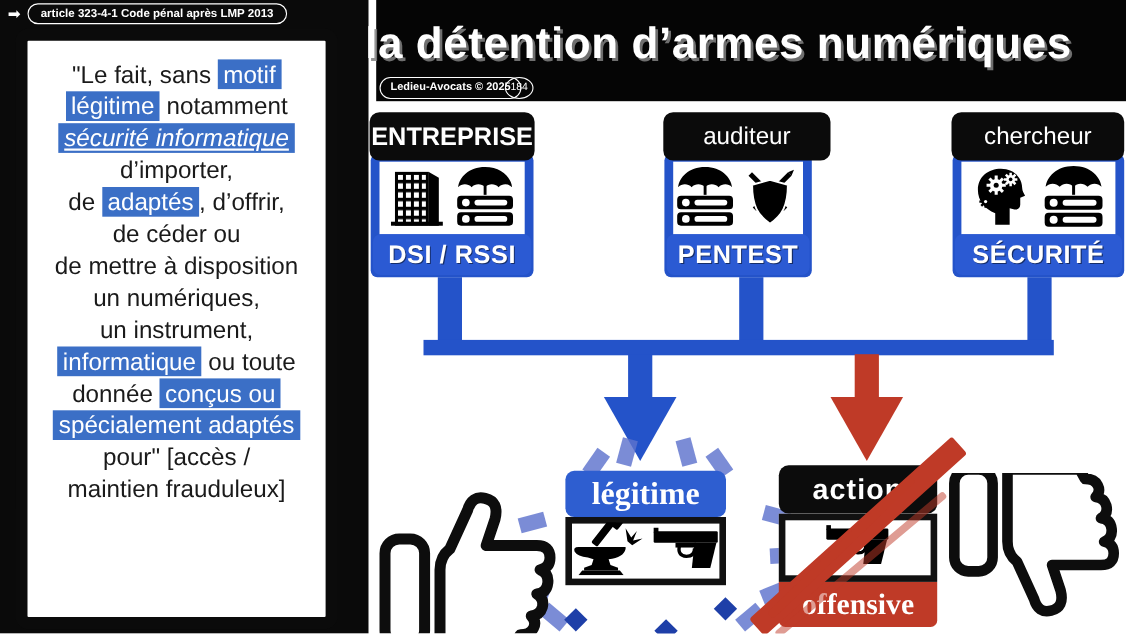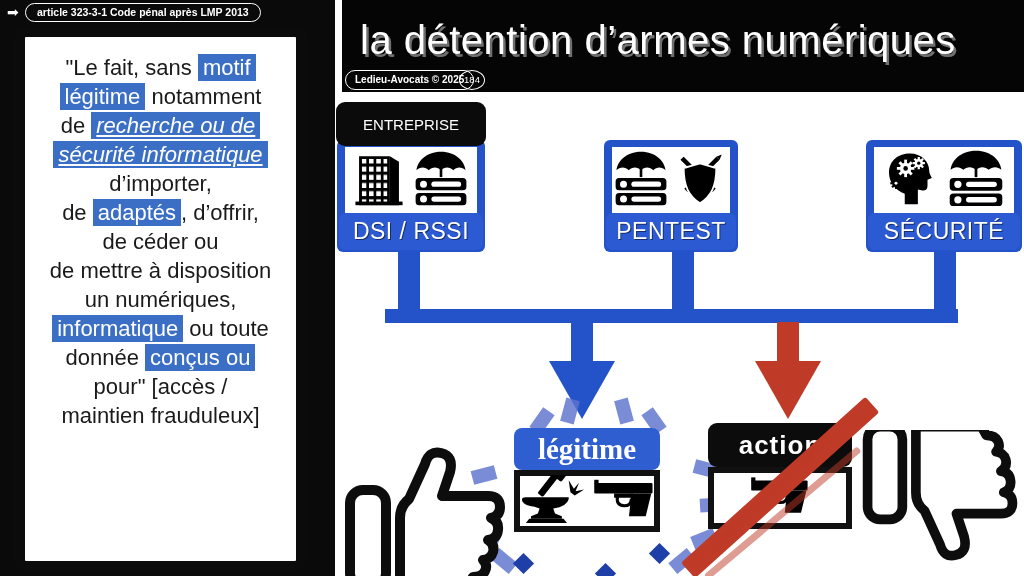--- a/index.html
+++ b/index.html
@@ -13,35 +13,35 @@
   #badge-pill{left:25px;top:3px;height:17px;line-height:17px;border:1.5px solid #fff;border-radius:10px;
     padding:0 11px;color:#fff;font-size:10.5px;font-weight:bold;background:#0a0a0a;white-space:nowrap;}
   #quote-box{left:14px;top:26px;width:293px;height:546px;box-sizing:border-box;
     border:11px solid #0b0b0b;border-radius:12px;background:#fff;padding-top:16px;}
   .tl{text-align:center;font-size:22px;line-height:29px;color:#1a1a1a;white-space:nowrap;}
   .hl{background:#3b6fc6;color:#fff;padding:1px 5px;}
   .it{font-style:italic;text-decoration:underline;}
 
   
   #title-bar{left:342px;top:0;width:682px;height:92px;background:#050505;}
-  #main-title{left:360px;top:18px;color:#fff;font-size:40px;font-weight:normal;letter-spacing:.5px;
+  #main-title{left:332px;top:18px;color:#fff;font-size:40px;font-weight:bold;letter-spacing:.5px;
     text-shadow:2.5px 2.5px 0 rgba(130,130,130,.85);white-space:nowrap;}
   #credit-pill{left:345px;top:70px;height:18px;line-height:18px;border:1.5px solid #fff;border-radius:10px;
     padding:0 9px;color:#fff;font-size:10px;font-weight:bold;white-space:nowrap;}
   #page-pill{left:459px;top:70px;width:24px;height:18px;line-height:18px;border:1.5px solid #fff;
     border-radius:50%;color:#fff;font-size:9.5px;font-weight:normal;text-align:center;}
 
   
   .g-header{top:102px;height:44px;background:#0b0b0b;border-radius:9px;color:#fff;
     display:flex;align-items:center;justify-content:center;z-index:2;}
   .g-frame{top:140px;height:112px;background:#2453c9;border-radius:6px;}
   .g-white{position:absolute;left:8px;right:8px;top:7px;height:66px;background:#fff;
     display:flex;align-items:center;justify-content:space-evenly;}
   .g-label{position:absolute;left:2px;right:2px;bottom:2px;height:37px;background:#2b5ad3;border-radius:7px;
-    color:#fff;font-size:23px;font-weight:normal;letter-spacing:.5px;display:flex;align-items:center;justify-content:center;
+    color:#fff;font-size:23px;font-weight:bold;letter-spacing:.5px;display:flex;align-items:center;justify-content:center;
     text-shadow:1px 1px 0 rgba(0,0,0,.5);}
   .stub{top:252px;width:22px;height:58px;background:#2453c9;}
 
   
   #h-bar{left:385px;top:309px;width:573px;height:14px;background:#2453c9;}
   .shaft{top:322px;width:22px;height:40px;}
   .head{top:361px;width:0;height:0;border-left:33px solid transparent;border-right:33px solid transparent;}
 
   
   .out-header{display:flex;align-items:center;justify-content:center;color:#fff;}
@@ -66,45 +66,46 @@
   
   .slash{background:#bf3a27;z-index:4;border-radius:3px;}
 </style>
 </head>
 <body>
 
 <div id="slide">
 
   <div class="abs" id="left-col"></div>
   <div class="abs" id="badge-arrow">➡</div>
-  <div class="abs" id="badge-pill">article 323-3-1 Code pénal après LMP 2013</div>
+  <div class="abs" id="badge-pill">article 323-4-1 Code pénal après LMP 2013</div>
   <div class="abs" id="quote-box">
     <div>
         <div class="tl"><span>"Le fait, sans </span><span class="hl">motif</span></div>
         <div class="tl"><span class="hl">légitime</span><span> notamment</span></div>
-        <div class="tl"><span>de </span><span class="hl it">recherche ou de</span></div>
         <div class="tl"><span class="hl it">sécurité informatique</span></div>
         <div class="tl"><span>d’importer,</span></div>
         <div class="tl"><span>de </span><span class="hl">adaptés</span><span>, d’offrir,</span></div>
         <div class="tl"><span>de céder ou</span></div>
         <div class="tl"><span>de mettre à disposition</span></div>
         <div class="tl"><span>un numériques,</span></div>
+        <div class="tl"><span>un instrument,</span></div>
         <div class="tl"><span class="hl">informatique</span><span> ou toute</span></div>
         <div class="tl"><span>donnée </span><span class="hl">conçus ou</span></div>
+        <div class="tl"><span class="hl">spécialement adaptés</span></div>
         <div class="tl"><span>pour"  [accès /</span></div>
         <div class="tl"><span>maintien frauduleux]</span></div>
       </div>
   </div>
 
   <div class="abs" id="title-bar"></div>
   <div class="abs" id="main-title">la détention d’armes numériques</div>
   <div class="abs" id="credit-pill">Ledieu-Avocats © 2025</div>
   <div class="abs" id="page-pill">184</div>
 
-  <div class="abs g-header" style="left:336px;width:150px;font-size:15px;font-weight:normal;">ENTREPRISE</div>
+  <div class="abs g-header" style="left:336px;width:150px;font-size:23px;font-weight:bold;">ENTREPRISE</div>
   <div class="abs g-frame" style="left:337px;width:148px;">
     <div class="g-white">
       <span>
         <svg width="52" height="58" viewBox="0 0 56 64">
           <defs>
               <pattern id="win" width="8" height="9" patternUnits="userSpaceOnUse">
             <rect width="8" height="9" fill="#000"></rect>
                 <rect x="1" y="1.5" width="5" height="5.5" fill="#fff"></rect>
           </pattern>
             </defs>
@@ -124,20 +125,21 @@
           <rect x="3" y="49" width="58" height="14" rx="4" fill="#000"></rect>
           <circle cx="12" cy="56" r="4" fill="#fff"></circle>
           <rect x="21" y="53" width="34" height="6" rx="3" fill="#fff"></rect>
         </svg>
       </span>
     </div>
     <div class="g-label">DSI / RSSI</div>
   </div>
   <div class="abs stub" style="left:398px;"></div>
 
+  <div class="abs g-header" style="left:603px;width:152px;font-size:22px;">auditeur</div>
   <div class="abs g-frame" style="left:604px;width:134px;">
     <div class="g-white">
       <span>
         <svg width="56" height="58" viewBox="0 0 64 64">
           <path d="M32 2 C15 2 5 13 4 23 C8 19 14 19 18 23 C22 19 28 19 32 23 C36 19 42 19 46 23 C50 19 56 19 60 23 C59 13 49 2 32 2 Z" fill="#000"></path>
           <rect x="30.5" y="20" width="3" height="11" fill="#000"></rect>
           <rect x="3" y="32" width="58" height="14" rx="4" fill="#000"></rect>
           <circle cx="12" cy="39" r="4" fill="#fff"></circle>
           <rect x="21" y="36" width="34" height="6" rx="3" fill="#fff"></rect>
           <rect x="3" y="49" width="58" height="14" rx="4" fill="#000"></rect>
@@ -157,20 +159,21 @@
             <rect x="24" y="40" width="16" height="4" fill="#000"></rect>
           </g>
           <path d="M32 16 L50 21 C50 42 44 52 32 60 C20 52 14 42 14 21 Z" fill="#000" stroke="#fff" stroke-width="2"></path>
         </svg>
       </span>
     </div>
     <div class="g-label">PENTEST</div>
   </div>
   <div class="abs stub" style="left:672px;"></div>
 
+  <div class="abs g-header" style="left:865px;width:157px;font-size:22px;">chercheur</div>
   <div class="abs g-frame" style="left:866px;width:156px;">
     <div class="g-white">
       <span>
         <svg width="56" height="58" viewBox="0 0 64 64">
           <path d="M26 62 L26 50 C15 46 8 37 8 26 C8 12 19 4 32 4 C45 4 54 13 54 24 C54 27 56 30 57 32 L52 34 L52 41 C52 45 49 47 45 46 L41 45 L41 62 Z" fill="#000"></path>
           <g>
             <circle cx="27" cy="21" r="6.5" fill="#fff"></circle>
             <g stroke="#fff" stroke-width="3.2">
               <line x1="27" y1="11" x2="27" y2="31"></line>
                 <line x1="17" y1="21" x2="37" y2="21"></line>
@@ -258,20 +261,21 @@
       <span>
         <svg width="60" height="42" viewBox="0 0 100 68">
           <rect x="2" y="8" width="94" height="17" rx="2" fill="#000"></rect>
           <rect x="2" y="3" width="7" height="7" fill="#000"></rect>
           <polygon points="62,25 94,25 85,62 58,62" fill="#000"></polygon>
           <rect x="34" y="25" width="30" height="7" fill="#000"></rect>
           <path d="M40 28 q-4 16 10 17 q12 0 12 -12" fill="none" stroke="#000" stroke-width="5"></path>
         </svg>
       </span>
     </div>
+    <div class="out-header" id="act-foot">offensive</div>
   </div>
 
   <div class="abs slash" style="left:688px;top:560px;width:248px;height:21px;transform:rotate(-42deg);transform-origin:left center;"></div>
   <div class="abs slash" style="left:700px;top:556px;width:180px;height:8px;transform:rotate(-44deg);transform-origin:left center;opacity:.55;"></div>
   <div class="abs slash" style="left:706px;top:574px;width:200px;height:7px;transform:rotate(-40deg);transform-origin:left center;opacity:.5;"></div>
 
   <div class="abs" style="left:338px;top:434px;z-index:2;">
     <svg width="176" height="142" viewBox="0 0 176 142">
       <g fill="#fff" stroke="#0d0d0d" stroke-width="10" stroke-linejoin="round">
         <rect x="12" y="56" width="36" height="96" rx="13"></rect>

